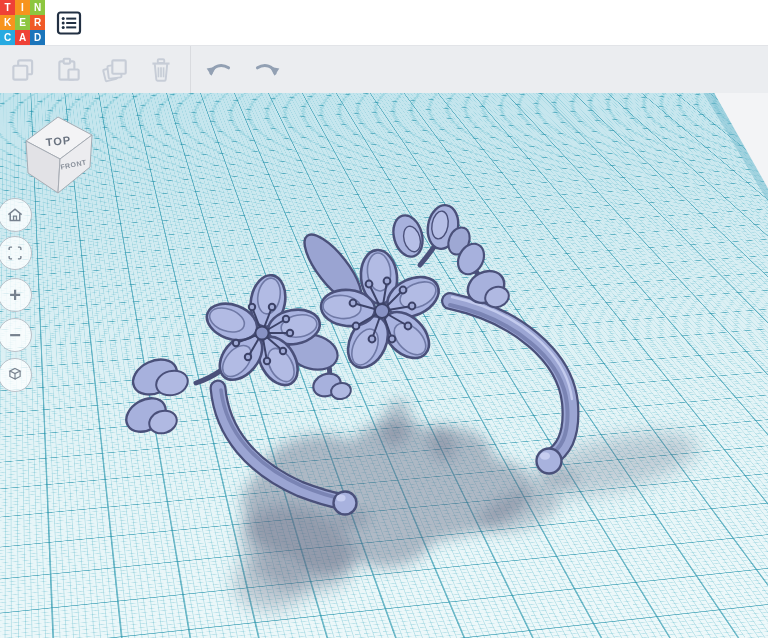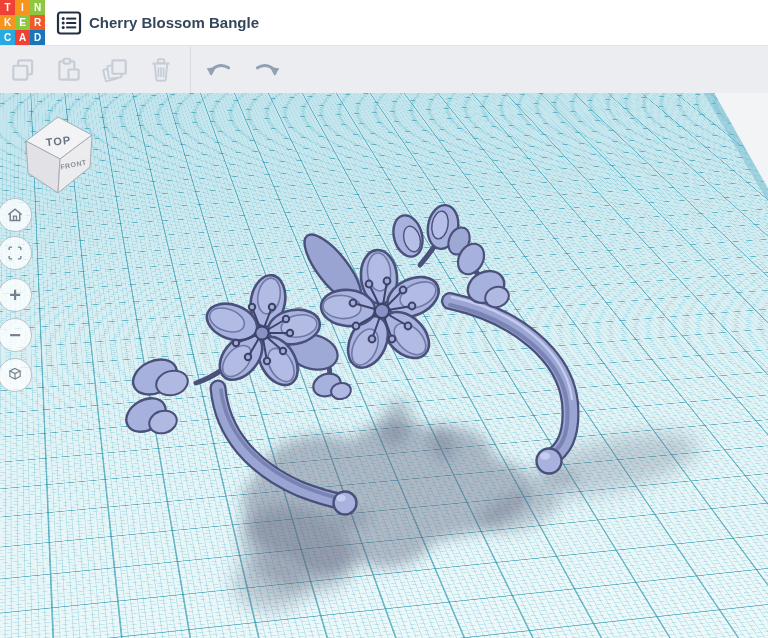--- a/index.html
+++ b/index.html
@@ -68,21 +68,20 @@
       <svg width="26" height="26" viewBox="0 0 26 26">
         <rect x="2" y="2.5" width="22" height="21" rx="2.5" fill="none" stroke="#223043" stroke-width="2.2"></rect>
         <circle cx="7.2" cy="8.6" r="1.5" fill="#223043"></circle>
         <rect x="10.2" y="7.6" width="10" height="2" fill="#223043"></rect>
         <circle cx="7.2" cy="13" r="1.5" fill="#223043"></circle>
         <rect x="10.2" y="12" width="10" height="2" fill="#223043"></rect>
         <circle cx="7.2" cy="17.4" r="1.5" fill="#223043"></circle>
         <rect x="10.2" y="16.4" width="10" height="2" fill="#223043"></rect>
       </svg>
     </button>
-    <div class="doc-title">Cherry Blossom Bangle</div>
   </div>
 
   <div class="toolbar">
     <button class="tb-btn disabled">
       <svg width="30" height="30" viewBox="0 0 28 28">
         <rect x="9.5" y="5" width="13" height="13" rx="1.5" fill="none" stroke="#c7cdd7" stroke-width="2"></rect>
         <rect x="5" y="10" width="13" height="13" rx="1.5" fill="#ebedf0" stroke="#c7cdd7" stroke-width="2"></rect>
       </svg>
     </button>
     <button class="tb-btn disabled">

